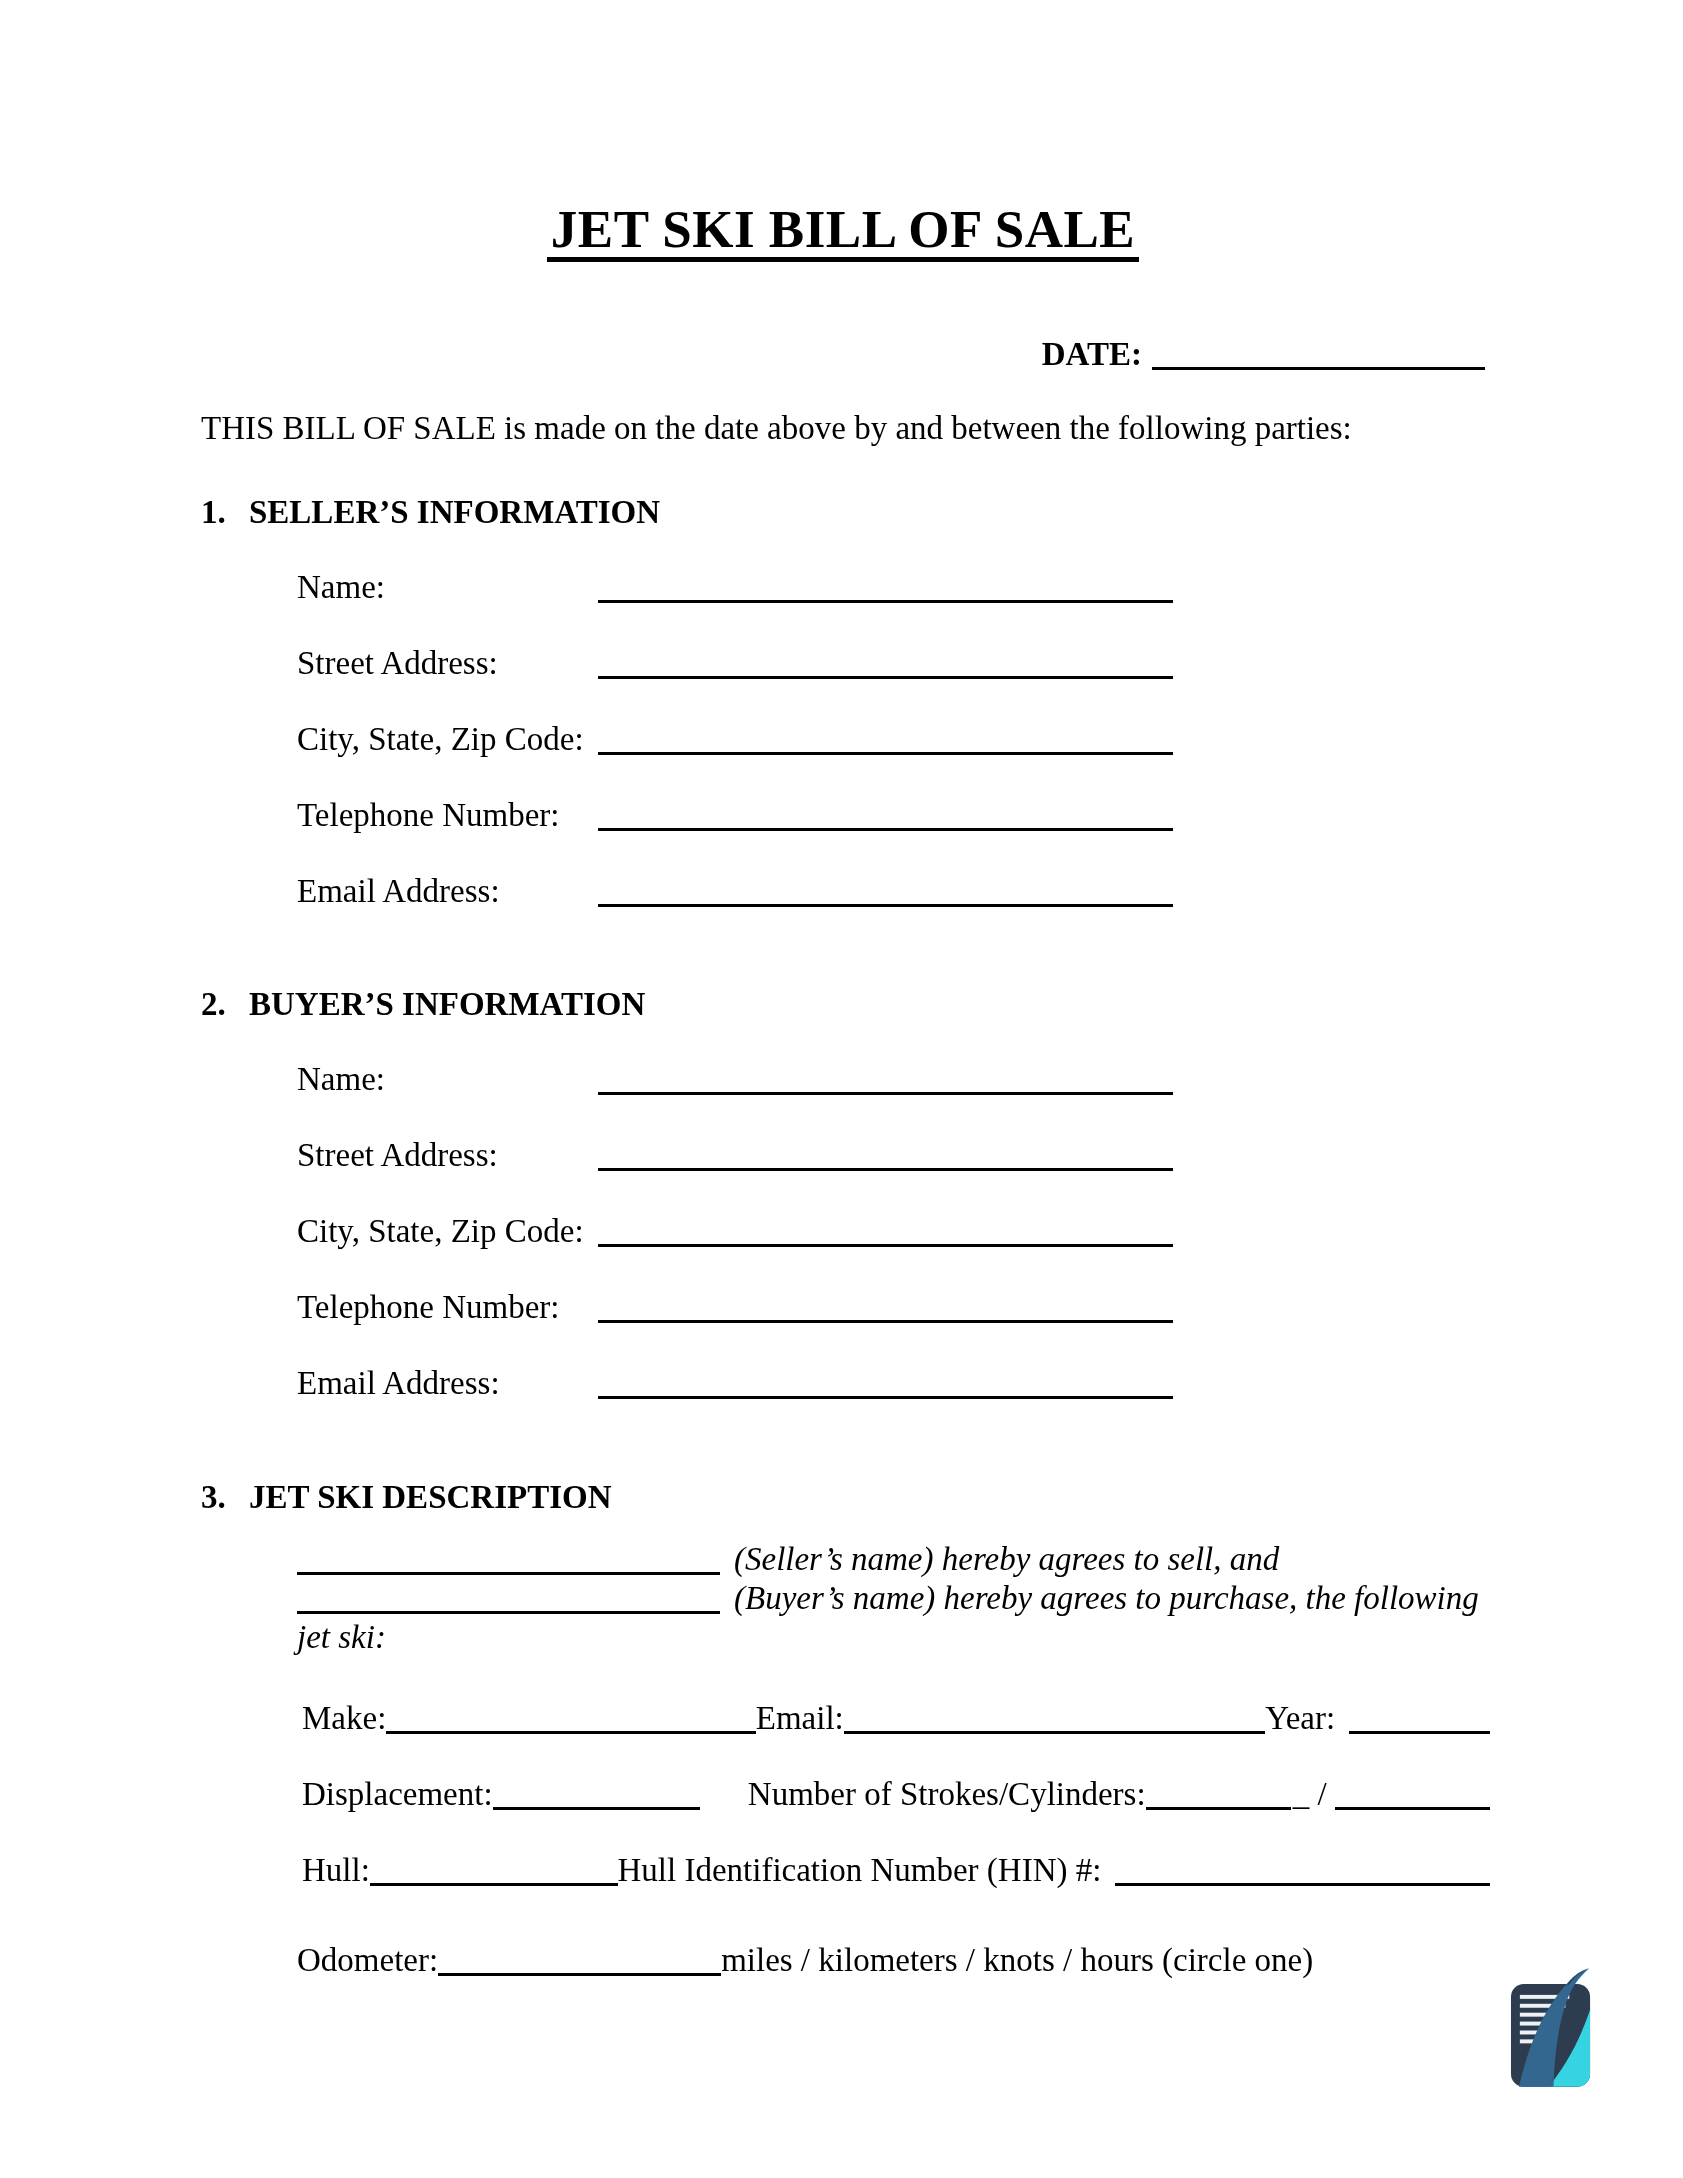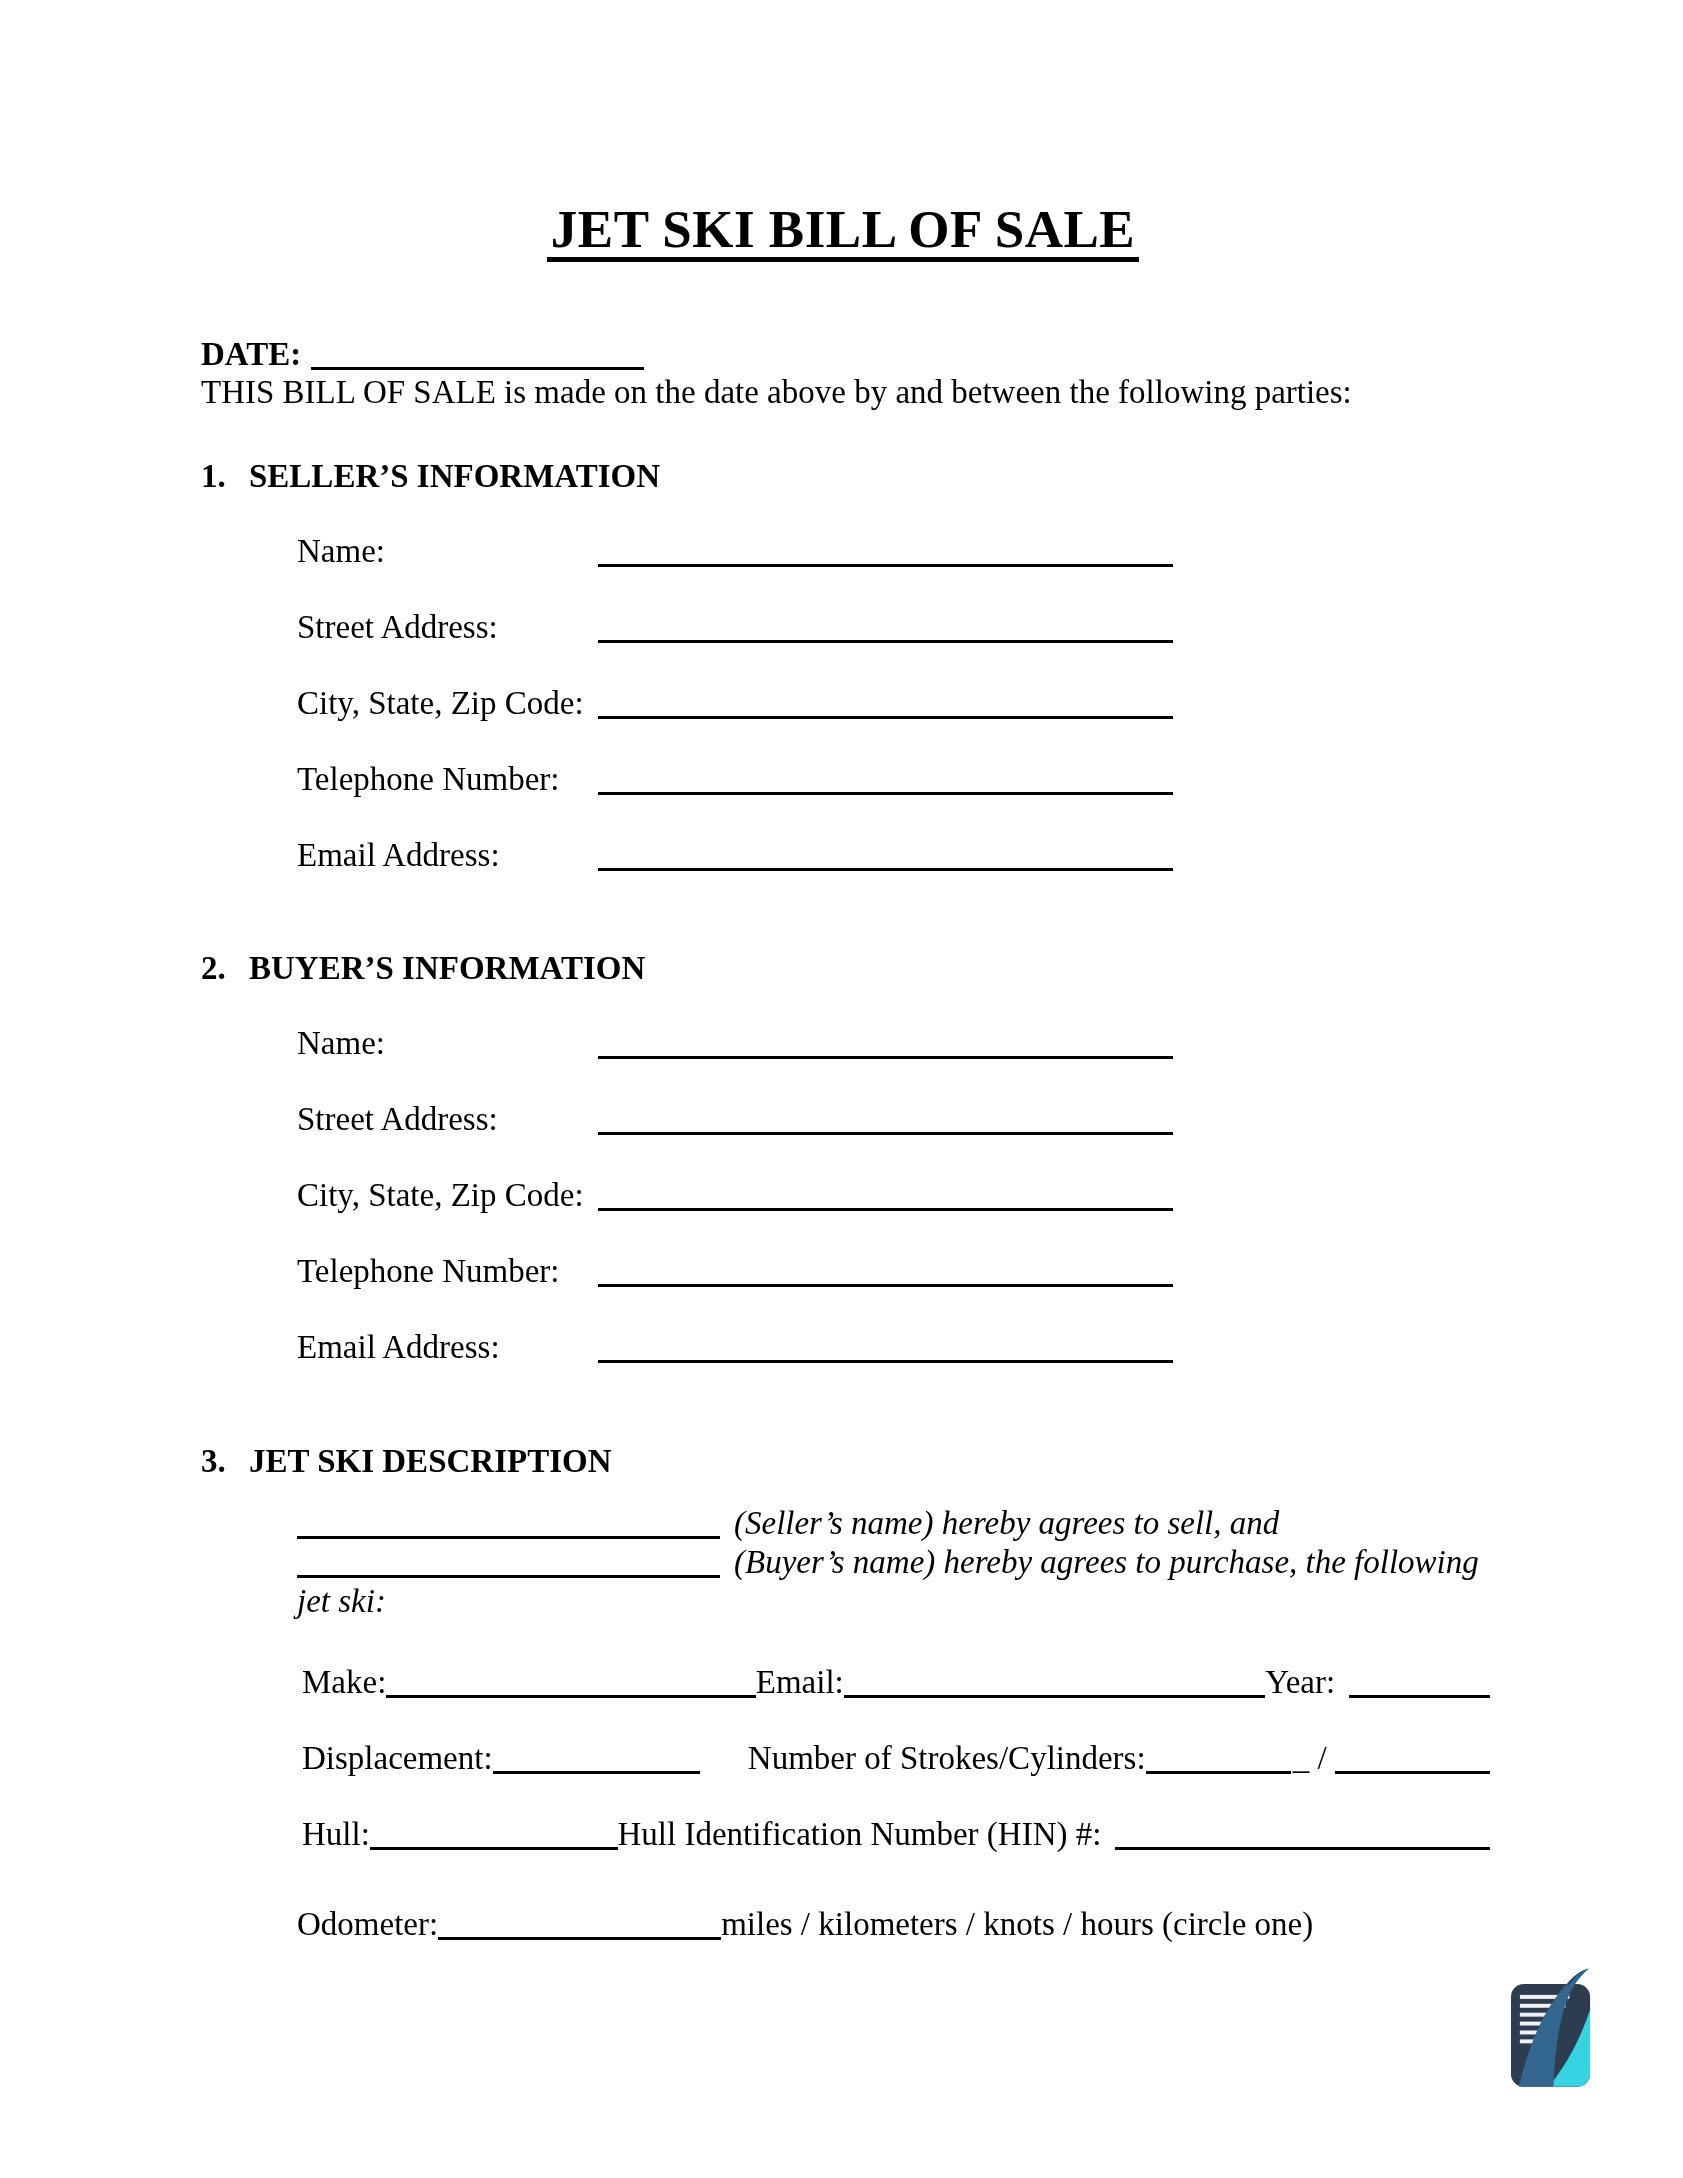--- a/index.html
+++ b/index.html
@@ -18,30 +18,30 @@
   
   .title-wrap{text-align:center;margin:0 0 0 0;}
   .doc-title{
     display:inline-block;
     font-size:53px;line-height:45px;font-weight:bold;
     border-bottom:5px solid #000;
     padding:0 4px 5px 4px;
     letter-spacing:0.5px;
   }
   
-  .date-row{margin-top:73px;}
+  .date-row{margin-top:73px;text-align:right;}
   .date-label{font-weight:bold;}
   .uline{
     display:inline-block;
     border-bottom:3px solid #000;
     position:relative;top:5px;
   }
   .date-line{width:333px;margin-left:10px;}
   
-  .intro{}
+  .intro{margin-top:36px;}
   
   .section-heading{
     display:flex;font-weight:bold;
     margin-top:46px;
   }
   .section-heading.gap-lg{margin-top:75px;}
   .section-heading.gap-xl{margin-top:76px;}
   .sec-num{width:48px;flex:none;}
   
   .fields{margin-top:37px;margin-left:96px;}

